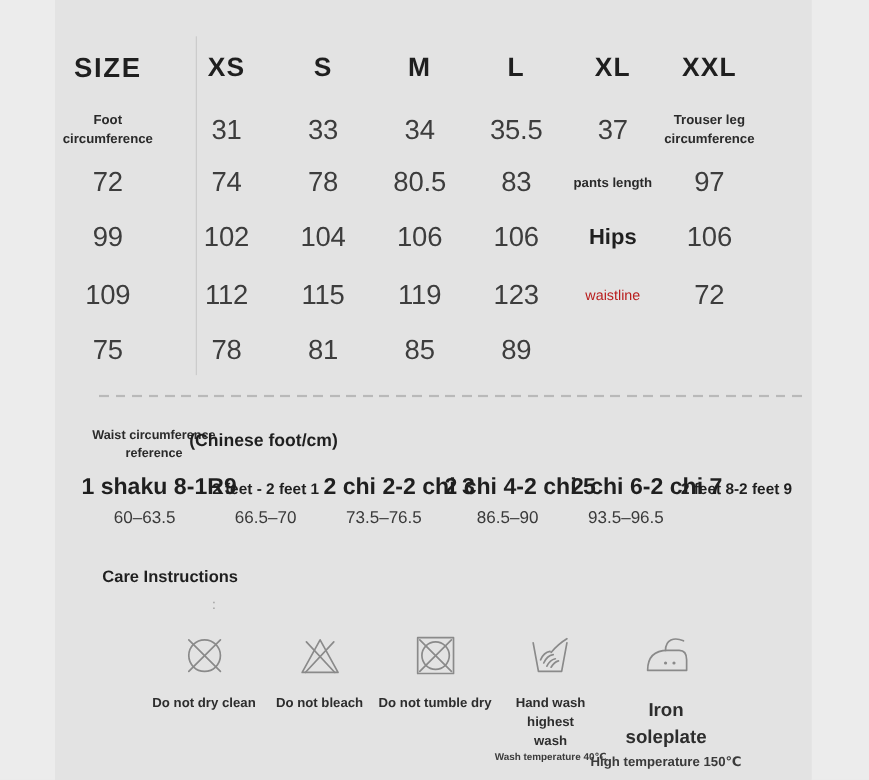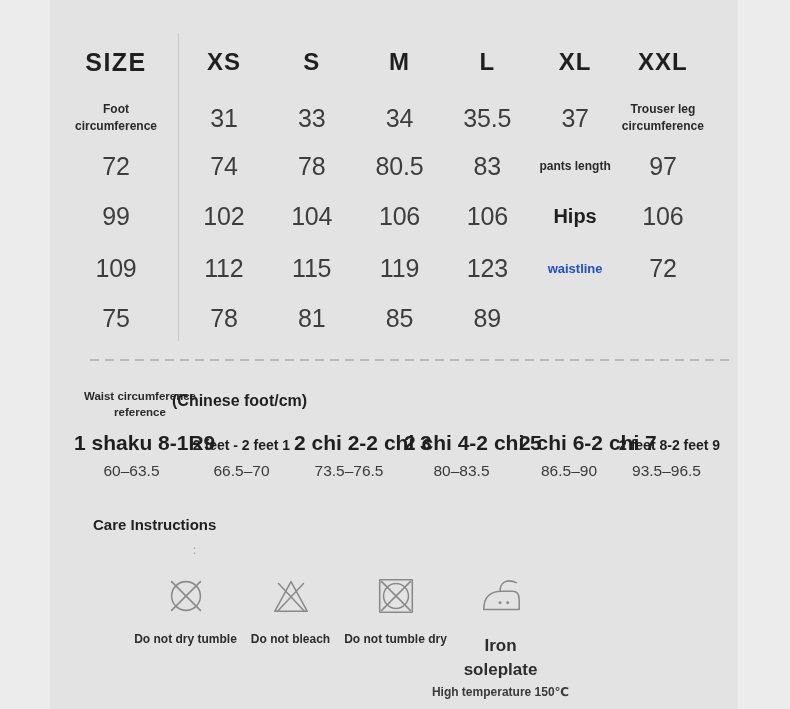--- a/index.html
+++ b/index.html
@@ -7,31 +7,31 @@
     width:790px;height:709px;position:relative;overflow:hidden;
     background:#ececec;
     font-family:"Liberation Sans","DejaVu Sans",sans-serif;
     -webkit-font-smoothing:antialiased;
   }
   .panel{position:absolute;left:50px;top:0;width:688px;height:709px;background:#e3e3e3;}
 
   
   .vline{position:absolute;left:178px;top:33px;width:1px;height:308px;background:#c9c9c9;}
   .size-table{
-    position:absolute;left:52px;top:30px;
+    position:absolute;left:34px;top:30px;
     display:grid;
     grid-template-columns:128px repeat(6,87.8px);
     grid-template-rows:64px 48px 49px 51px 52px 49px;
   }
   .c{display:flex;align-items:center;justify-content:center;text-align:center;}
   .hdr{font-size:24px;font-weight:700;color:#1f1f1f;letter-spacing:1px;}
   .hdr-size{font-size:25px;font-weight:700;color:#1f1f1f;letter-spacing:1.5px;}
   .lab-sm{font-size:12px;font-weight:700;color:#2a2a2a;line-height:1.45;white-space:pre-line;}
   .lab-hips{font-size:20px;font-weight:700;color:#1f1f1f;}
-  .lab-waist{font-size:13px;font-weight:700;color:#1d4ed8;text-align:right;}
+  .lab-waist{font-size:13px;font-weight:400;color:#b91c1c;text-align:right;}
   .val{font-size:25px;font-weight:400;color:#3d3d3d;letter-spacing:-0.2px;}
 
   
   .dashed{
     position:absolute;left:90px;top:359px;width:640px;height:2px;
     background:repeating-linear-gradient(90deg,#b9b9b9 0 9px,transparent 9px 15px);
   }
 
   
   .waist-title{
@@ -133,38 +133,37 @@
   <div class="unit unit-lg">2 chi 2-2 chi 3</div>
   <div class="unit unit-lg">2 chi 4-2 chi 5</div>
   <div class="unit unit-lg">2 chi 6-2 chi 7</div>
   <div class="unit unit-sm">2 feet 8-2 feet 9</div>
 </div>
 
 <div class="cm-row">
   <div class="cmv">60–63.5</div>
   <div class="cmv">66.5–70</div>
   <div class="cmv">73.5–76.5</div>
-  <div class="cmv">80–83.5</div>
   <div class="cmv">86.5–90</div>
   <div class="cmv">93.5–96.5</div>
 </div>
 
 <div class="care-title">Care Instructions</div>
 <div class="care-colon">：</div>
 
 <div class="care-row">
   <div class="care-item">
     <div class="icon-slot">
       <svg width="46" height="46" viewBox="0 0 48 48">
         <circle cx="24" cy="24" r="15"></circle>
         <line x1="9" y1="9" x2="39" y2="39"></line>
         <line x1="39" y1="9" x2="9" y2="39"></line>
       </svg>
     </div>
-    <div class="cap">Do not dry tumble</div>
+    <div class="cap">Do not dry clean</div>
   </div>
 
   <div class="care-item">
     <div class="icon-slot">
       <svg width="46" height="46" viewBox="0 0 48 48">
         <path d="M24 9 L41 40 L7 40 Z"></path>
         <line x1="11" y1="11" x2="38" y2="40"></line>
         <line x1="37" y1="11" x2="10" y2="40"></line>
       </svg>
     </div>
@@ -176,20 +175,35 @@
       <svg width="46" height="46" viewBox="0 0 48 48">
         <rect x="7" y="7" width="34" height="34"></rect>
         <circle cx="24" cy="24" r="13"></circle>
         <line x1="9" y1="9" x2="39" y2="39"></line>
         <line x1="39" y1="9" x2="9" y2="39"></line>
       </svg>
     </div>
     <div class="cap">Do not tumble dry</div>
   </div>
 
+  <div class="care-item">
+    <div class="icon-slot">
+      <svg width="46" height="46" viewBox="0 0 48 48">
+        <path d="M7 12 L12 39 L34 39 L39 12"></path>
+        <path d="M39 8 C34 11 29 15 24 21"></path>
+        <path d="M14 28 q3 -7 9 -8"></path>
+        <path d="M17 31 q3 -7 9 -8"></path>
+        <path d="M20 34 q3 -6 8 -7"></path>
+        <path d="M24 35 q3 -5 7 -6"></path>
+      </svg>
+    </div>
+    <div class="cap">Hand wash highest
+wash</div>
+    <div class="note">Wash temperature 40℃</div>
+  </div>
 
   <div class="care-item">
     <div class="icon-slot">
       <svg width="46" height="46" viewBox="0 0 48 48">
         <path d="M6 38 C6 25 13 19 25 19 L36 19 C41 19 43 23 43 28 L43 38 Z"></path>
         <path d="M23 19 C23 9 31 6 40 10"></path>
         <circle cx="23" cy="31" r="1.5" fill="#8a8a8a" stroke="none"></circle>
         <circle cx="31" cy="31" r="1.5" fill="#8a8a8a" stroke="none"></circle>
       </svg>
     </div>

